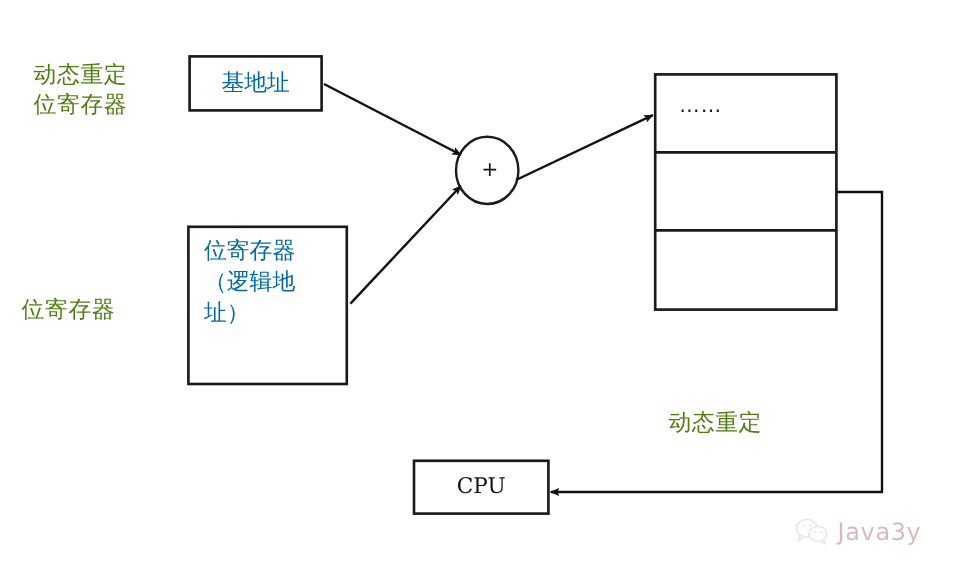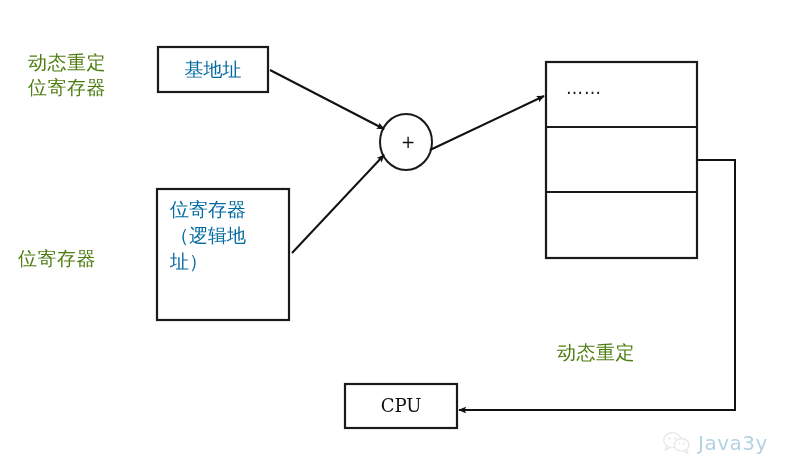--- a/index.html
+++ b/index.html
@@ -71,21 +71,21 @@
   #watermark {
     position: absolute;
     left: 662px;
     top: 431px;
     display: flex;
     align-items: center;
     gap: 6px;
     opacity: 0.30;
   }
   #watermark .wm-text {
-    color: #0369a1;
+    color: #7f1d1d;
     font-family: "DejaVu Sans", "Liberation Sans", sans-serif;
     font-size: 20px;
     letter-spacing: 0.5px;
     white-space: pre;
   }
   #watermark .wm-logo {
     width: 30px;
     height: 24px;
   }
 </style>

